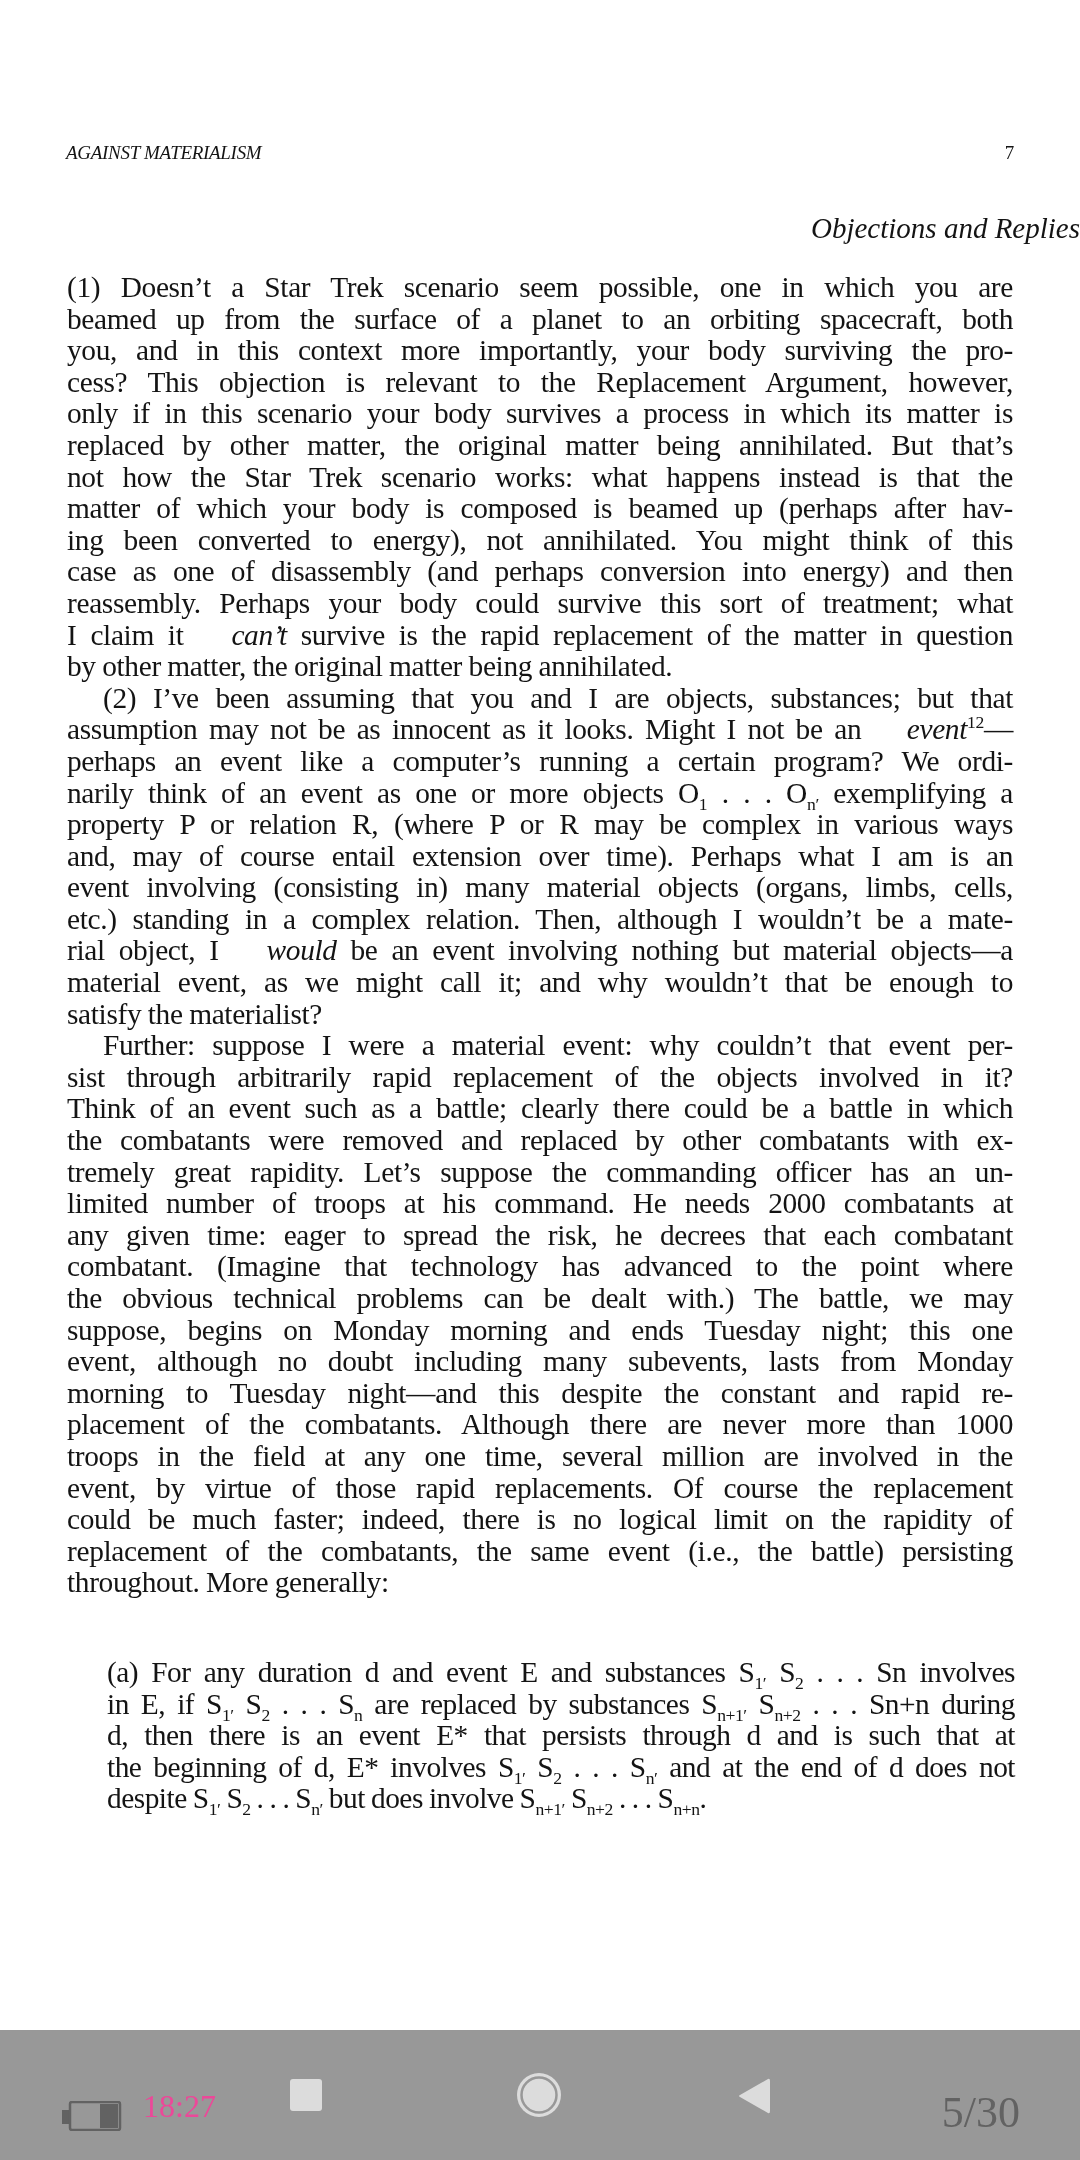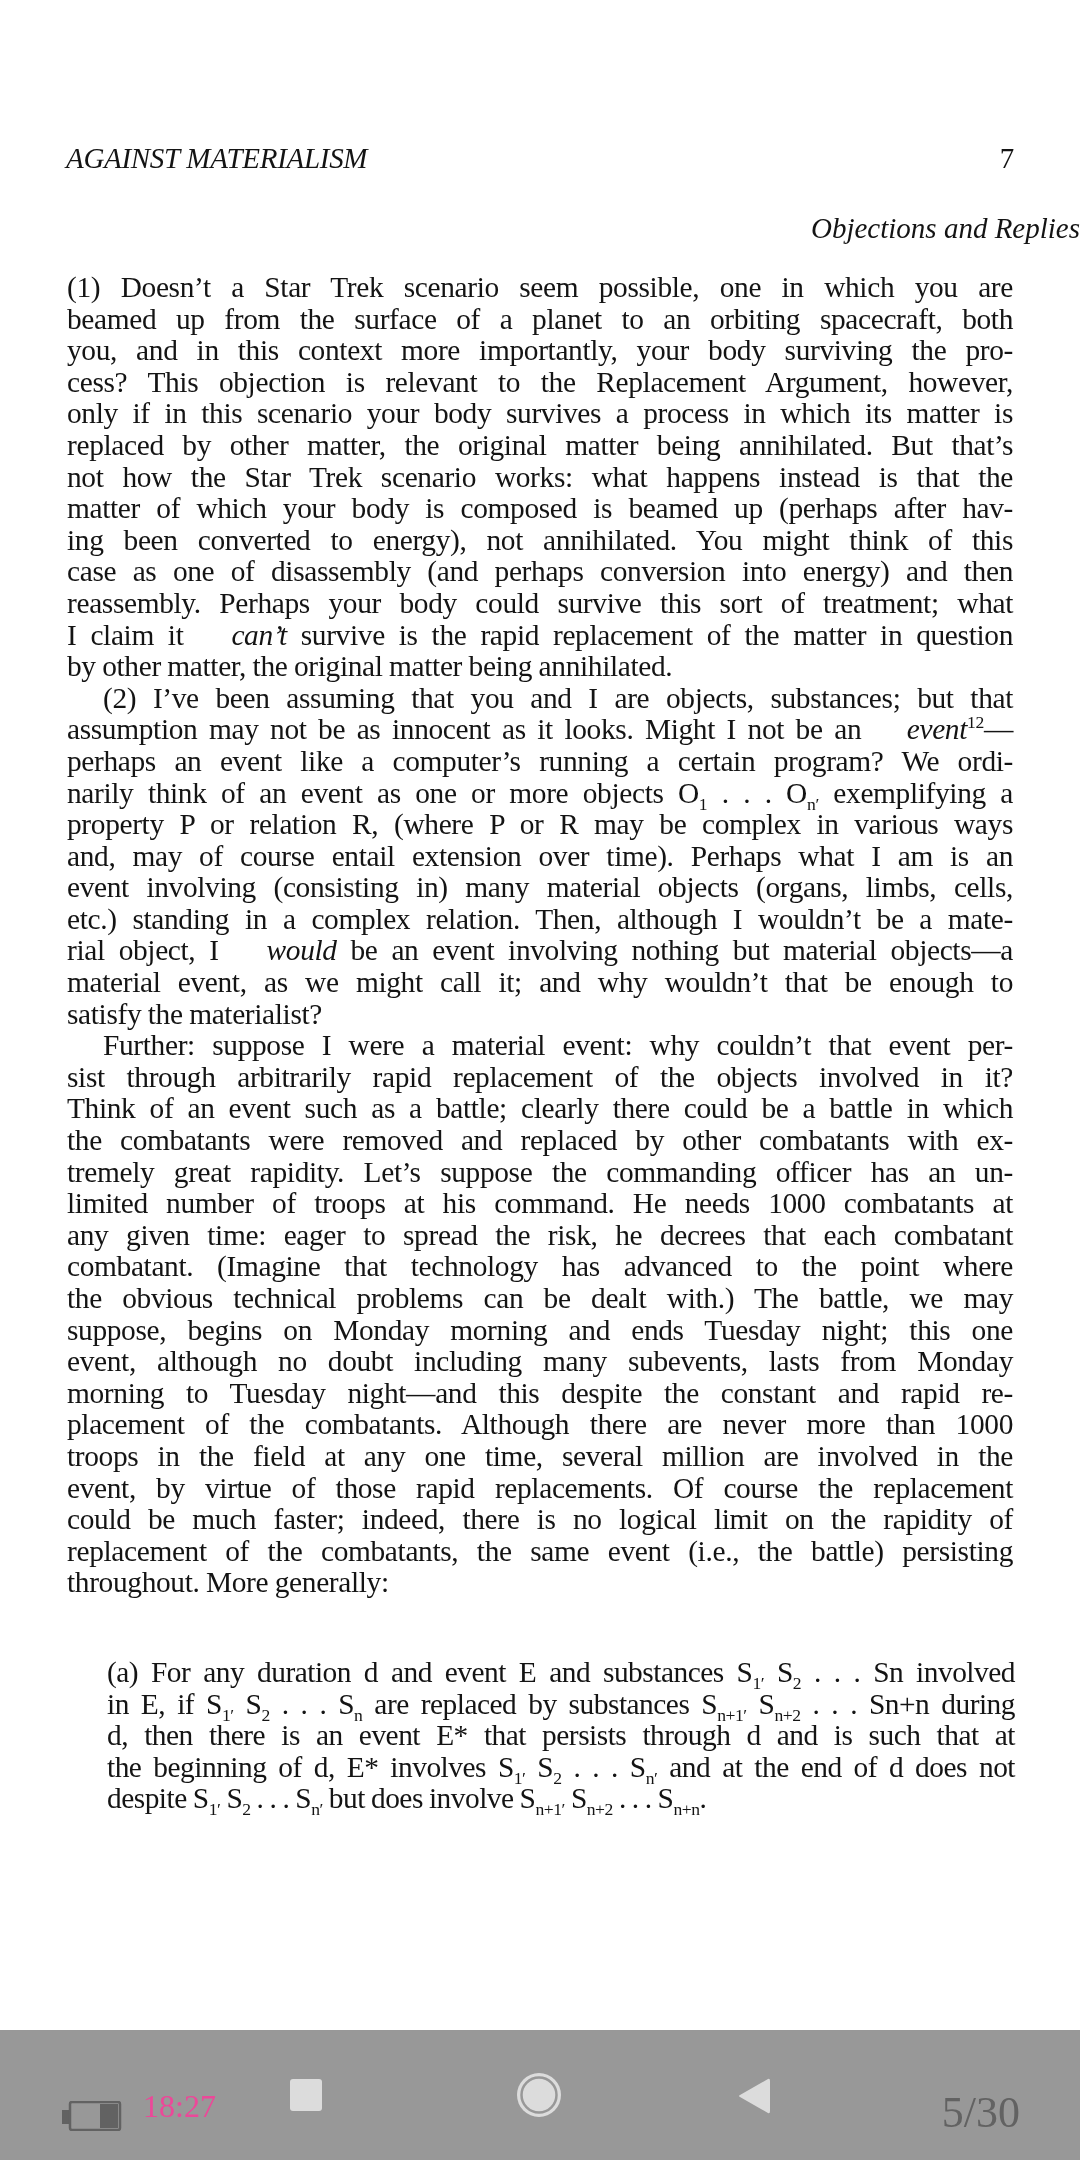--- a/index.html
+++ b/index.html
@@ -18,21 +18,21 @@
       background: #ffffff;
       font-family: "Liberation Serif", "DejaVu Serif", serif;
       color: #141414;
     }
     .running-head {
       position: absolute;
       top: 142px;
       left: 66px;
       right: 66px;
       height: 40px;
-      font-size: 29px;
+      font-size: 19px;
       font-style: italic;
       letter-spacing: -0.3px;
     }
     .running-head .title {
       position: absolute;
       left: 0; top: 0;
     }
     .running-head .pageno {
       position: absolute;
       right: 0; top: 0;
@@ -192,38 +192,38 @@
       <span class="line">material event, as we might call it; and why wouldn’t that be enough to</span>
       <span class="line last">satisfy the materialist?</span>
     </div>
 
     <div>
       <span class="line ind">Further: suppose I were a material event: why couldn’t that event per-</span>
       <span class="line">sist through arbitrarily rapid replacement of the objects involved in it?</span>
       <span class="line">Think of an event such as a battle; clearly there could be a battle in which</span>
       <span class="line">the combatants were removed and replaced by other combatants with ex-</span>
       <span class="line">tremely great rapidity. Let’s suppose the commanding officer has an un-</span>
-      <span class="line">limited number of troops at his command. He needs 1000 combatants at</span>
+      <span class="line">limited number of troops at his command. He needs 2000 combatants at</span>
       <span class="line">any given time: eager to spread the risk, he decrees that each combatant</span>
       <span class="line">combatant. (Imagine that technology has advanced to the point where</span>
       <span class="line">the obvious technical problems can be dealt with.) The battle, we may</span>
       <span class="line">suppose, begins on Monday morning and ends Tuesday night; this one</span>
       <span class="line">event, although no doubt including many subevents, lasts from Monday</span>
       <span class="line">morning to Tuesday night—and this despite the constant and rapid re-</span>
       <span class="line">placement of the combatants. Although there are never more than 1000</span>
       <span class="line">troops in the field at any one time, several million are involved in the</span>
       <span class="line">event, by virtue of those rapid replacements. Of course the replacement</span>
       <span class="line">could be much faster; indeed, there is no logical limit on the rapidity of</span>
       <span class="line">replacement of the combatants, the same event (i.e., the battle) persisting</span>
       <span class="line last">throughout. More generally:</span>
     </div>
   </div>
 
   <div class="blockquote">
-    <span class="line"><span>(a) For any duration d and event E and substances S</span><sub>1′</sub><span> S</span><sub>2</sub><span> . . . Sn involved</span></span>
+    <span class="line"><span>(a) For any duration d and event E and substances S</span><sub>1′</sub><span> S</span><sub>2</sub><span> . . . Sn involves</span></span>
     <span class="line"><span>in E, if S</span><sub>1′</sub><span> S</span><sub>2</sub><span> . . . S</span><sub>n</sub><span> are replaced by substances S</span><sub>n+1′</sub><span> S</span><sub>n+2</sub><span> . . . Sn+n during</span></span>
     <span class="line">d, then there is an event E* that persists through d and is such that at</span>
     <span class="line"><span>the beginning of d, E* involves S</span><sub>1′</sub><span> S</span><sub>2</sub><span> . . . S</span><sub>n′</sub><span> and at the end of d does not</span></span>
     <span class="line last"><span>despite S</span><sub>1′</sub><span> S</span><sub>2</sub><span> . . . S</span><sub>n′</sub><span> but does involve S</span><sub>n+1′</sub><span> S</span><sub>n+2</sub><span> . . . S</span><sub>n+n</sub><span>.</span></span>
   </div>
 </div>
 
 <div class="navbar"></div>
 
 <svg class="battery" viewBox="0 0 60 30">

